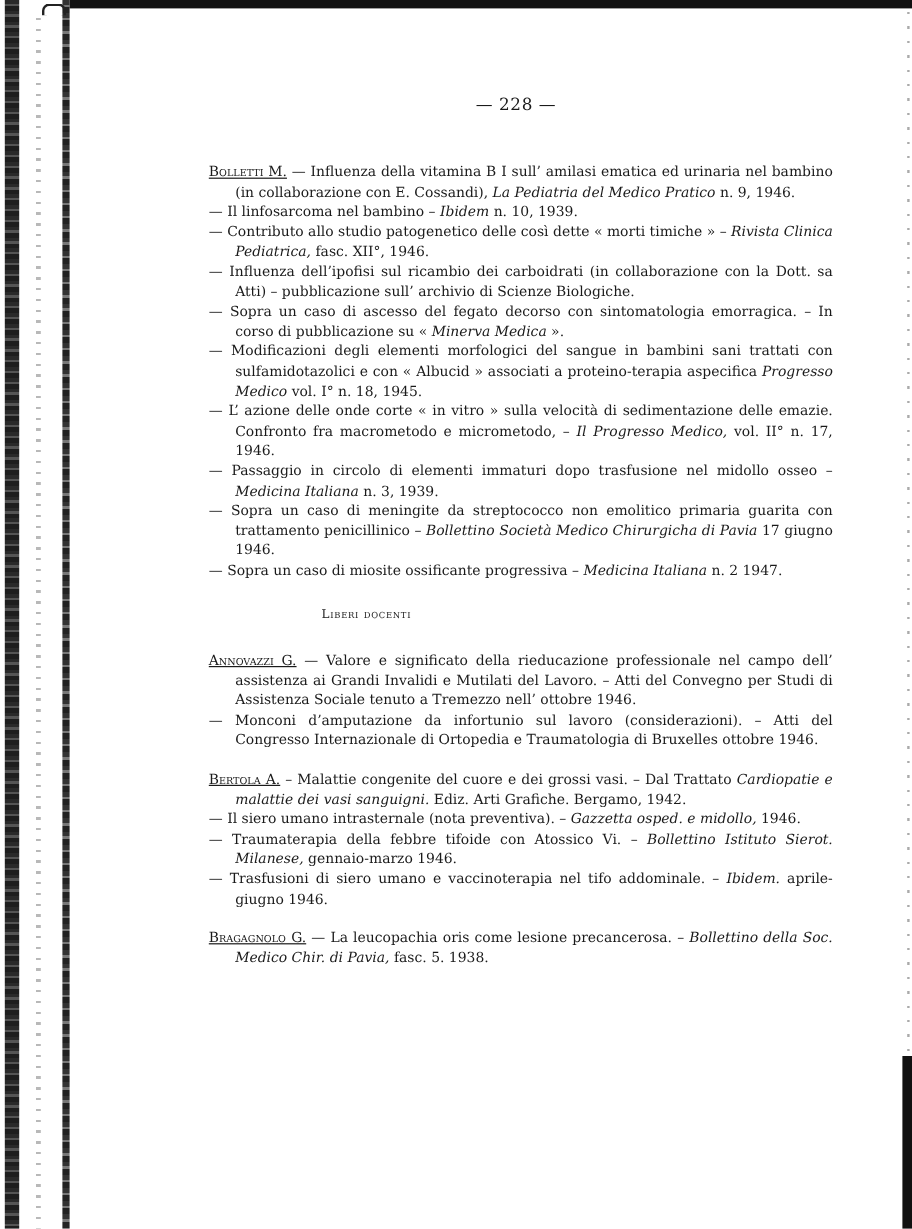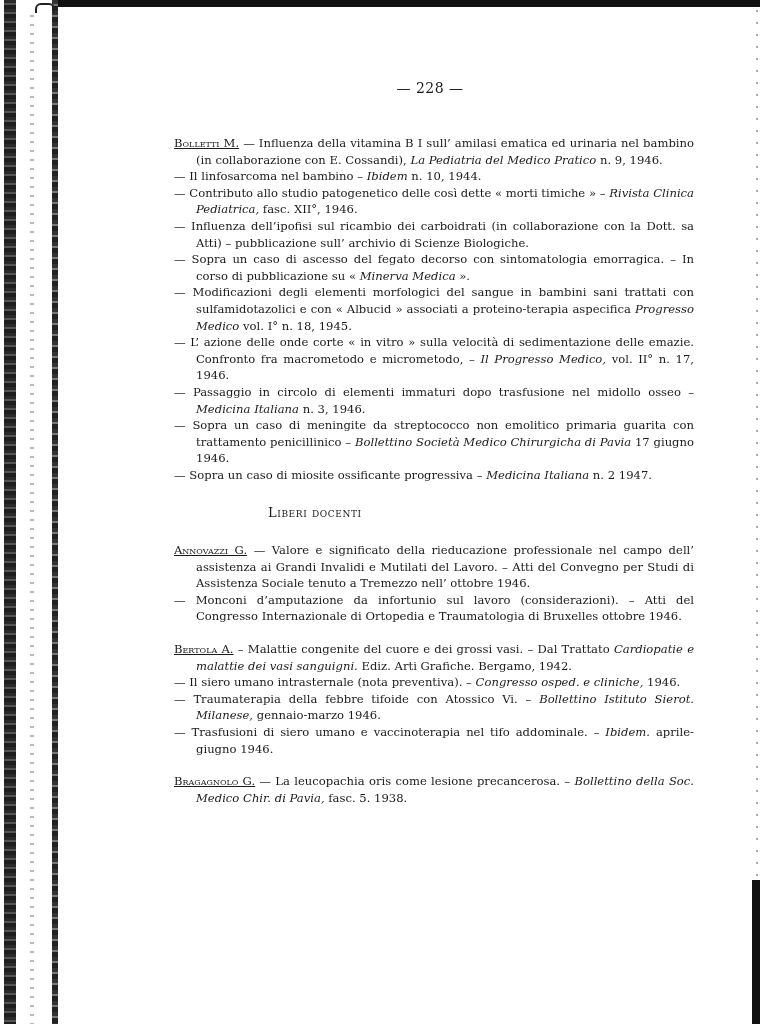--- a/index.html
+++ b/index.html
@@ -34,55 +34,55 @@
     font-size:14px; letter-spacing:0.5px;
   }
   .content {
     position:absolute; left:174px; top:135px; width:520px;
     font-size:11.6px; line-height:16.6px;
   }
   .entry { margin:0; padding-left:22px; text-indent:-22px; text-align:justify; }
   .author { font-variant:small-caps;text-decoration:underline; }
   .i { font-style:italic;margin-top:46px; }
   .section-title {
-    margin:22px 0 20px 94px; font-variant:small-caps; font-size:13px; letter-spacing:0.6px;
+    margin:22px 0 20px 94px; font-variant:small-caps; font-size:10px; letter-spacing:0.6px;
   }
   .gap-sm { height:16px; }
 </style>
 </head>
 <body>
 
 <div class="binding-outer"></div>
 <div class="binding-dots"></div>
 <div class="binding-inner"></div>
 <div class="corner-mark"></div>
 <div class="top-edge"></div>
 <div class="right-speck"></div>
 <div class="right-edge"></div>
 
 <div class="page-number">— 228 —</div>
 
 <div class="content">
   <div id="entries">
       <p class="entry"><span class="author">Bolletti M.</span><span> — Influenza della vitamina B I sull’ amilasi ematica ed urinaria nel bambino (in collaborazione con E. Cossandi), </span><span class="i">La Pediatria del Medico Pratico</span><span> n. 9, 1946.</span></p>
-      <p class="entry"><span>— </span><span>Il linfosarcoma nel bambino – </span><span class="i">Ibidem</span><span> n. 10, 1944.</span></p>
+      <p class="entry"><span>— </span><span>Il linfosarcoma nel bambino – </span><span class="i">Ibidem</span><span> n. 10, 1939.</span></p>
       <p class="entry"><span>— </span><span>Contributo allo studio patogenetico delle così dette « morti timiche » – </span><span class="i">Rivista Clinica Pediatrica,</span><span> fasc. XII°, 1946.</span></p>
       <p class="entry"><span>— </span><span>Influenza dell’ipofisi sul ricambio dei carboidrati (in collaborazione con la Dott. sa Atti) – pubblicazione sull’ archivio di Scienze Biologiche.</span></p>
       <p class="entry"><span>— </span><span>Sopra un caso di ascesso del fegato decorso con sintomatologia emorragica. – In corso di pubblicazione su « </span><span class="i">Minerva Medica</span><span> ».</span></p>
       <p class="entry"><span>— </span><span>Modificazioni degli elementi morfologici del sangue in bambini sani trattati con sulfamidotazolici e con « Albucid » associati a proteino-terapia aspecifica </span><span class="i">Progresso Medico</span><span> vol. I° n. 18, 1945.</span></p>
       <p class="entry"><span>— </span><span>L’ azione delle onde corte « in vitro » sulla velocità di sedimentazione delle emazie. Confronto fra macrometodo e micrometodo, – </span><span class="i">Il Progresso Medico,</span><span> vol. II° n. 17, 1946.</span></p>
-      <p class="entry"><span>— </span><span>Passaggio in circolo di elementi immaturi dopo trasfusione nel midollo osseo – </span><span class="i">Medicina Italiana</span><span> n. 3, 1946.</span></p>
+      <p class="entry"><span>— </span><span>Passaggio in circolo di elementi immaturi dopo trasfusione nel midollo osseo – </span><span class="i">Medicina Italiana</span><span> n. 3, 1939.</span></p>
       <p class="entry"><span>— </span><span>Sopra un caso di meningite da streptococco non emolitico primaria guarita con trattamento penicillinico – </span><span class="i">Bollettino Società Medico Chirurgicha di Pavia</span><span> 17 giugno 1946.</span></p>
       <p class="entry"><span>— </span><span>Sopra un caso di miosite ossificante progressiva – </span><span class="i">Medicina Italiana</span><span> n. 2 1947.</span></p>
     </div>
   <div class="section-title">Liberi docenti</div>
   <div id="section-entries">
       <p class="entry"><span class="author">Annovazzi G.</span><span> — Valore e significato della rieducazione professionale nel campo dell’ assistenza ai Grandi Invalidi e Mutilati del Lavoro. – Atti del Convegno per Studi di Assistenza Sociale tenuto a Tremezzo nell’ ottobre 1946.</span></p>
       <p class="entry"><span>— </span><span>Monconi d’amputazione da infortunio sul lavoro (considerazioni). – Atti del Congresso Internazionale di Ortopedia e Traumatologia di Bruxelles ottobre 1946.</span></p>
       <div class="gap-sm"></div>
       <p class="entry"><span class="author">Bertola A.</span><span> – Malattie congenite del cuore e dei grossi vasi. – Dal Trattato </span><span class="i">Cardiopatie e malattie dei vasi sanguigni.</span><span> Ediz. Arti Grafiche. Bergamo, 1942.</span></p>
-      <p class="entry"><span>— </span><span>Il siero umano intrasternale (nota preventiva). – </span><span class="i">Congresso osped. e cliniche,</span><span> 1946.</span></p>
+      <p class="entry"><span>— </span><span>Il siero umano intrasternale (nota preventiva). – </span><span class="i">Gazzetta osped. e midollo,</span><span> 1946.</span></p>
       <p class="entry"><span>— </span><span>Traumaterapia della febbre tifoide con Atossico Vi. – </span><span class="i">Bollettino Istituto Sierot. Milanese,</span><span> gennaio-marzo 1946.</span></p>
       <p class="entry"><span>— </span><span>Trasfusioni di siero umano e vaccinoterapia nel tifo addominale. – </span><span class="i">Ibidem.</span><span> aprile-giugno 1946.</span></p>
       <div class="gap-sm"></div>
       <p class="entry"><span class="author">Bragagnolo G.</span><span> — La leucopachia oris come lesione precancerosa. – </span><span class="i">Bollettino della Soc. Medico Chir. di Pavia,</span><span> fasc. 5. 1938.</span></p>
     </div>
 </div>
 
 </body></html>

